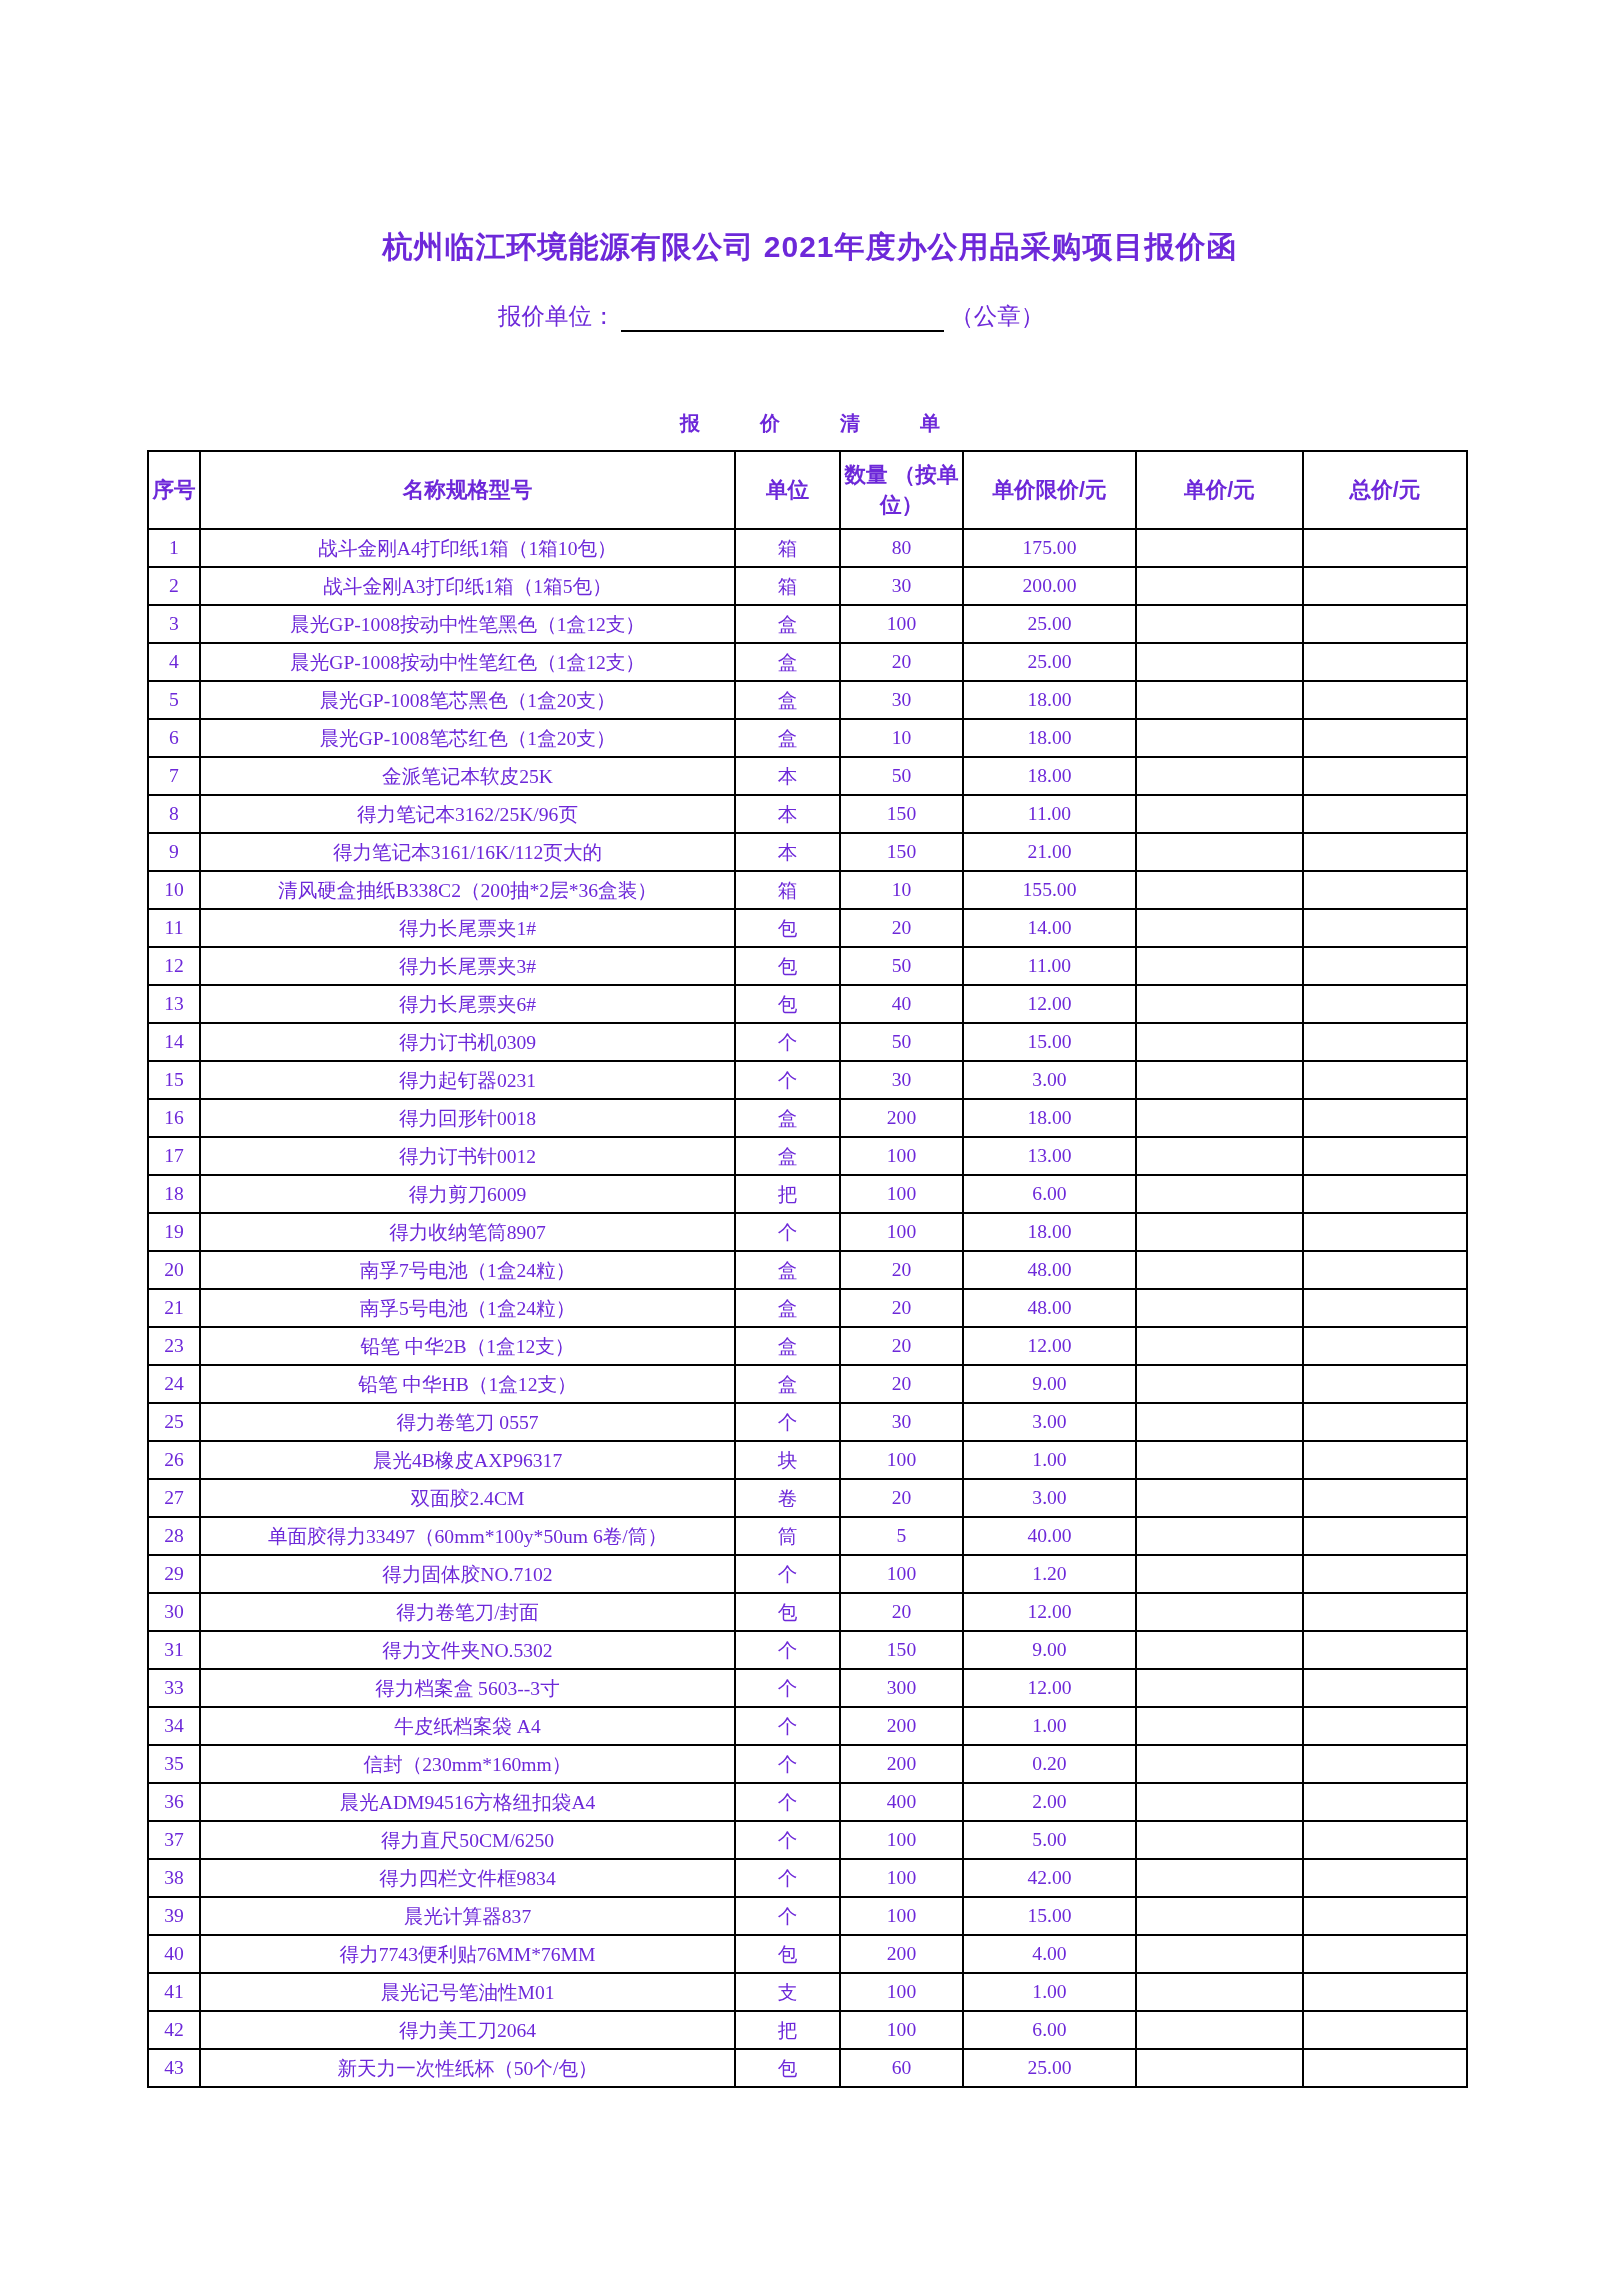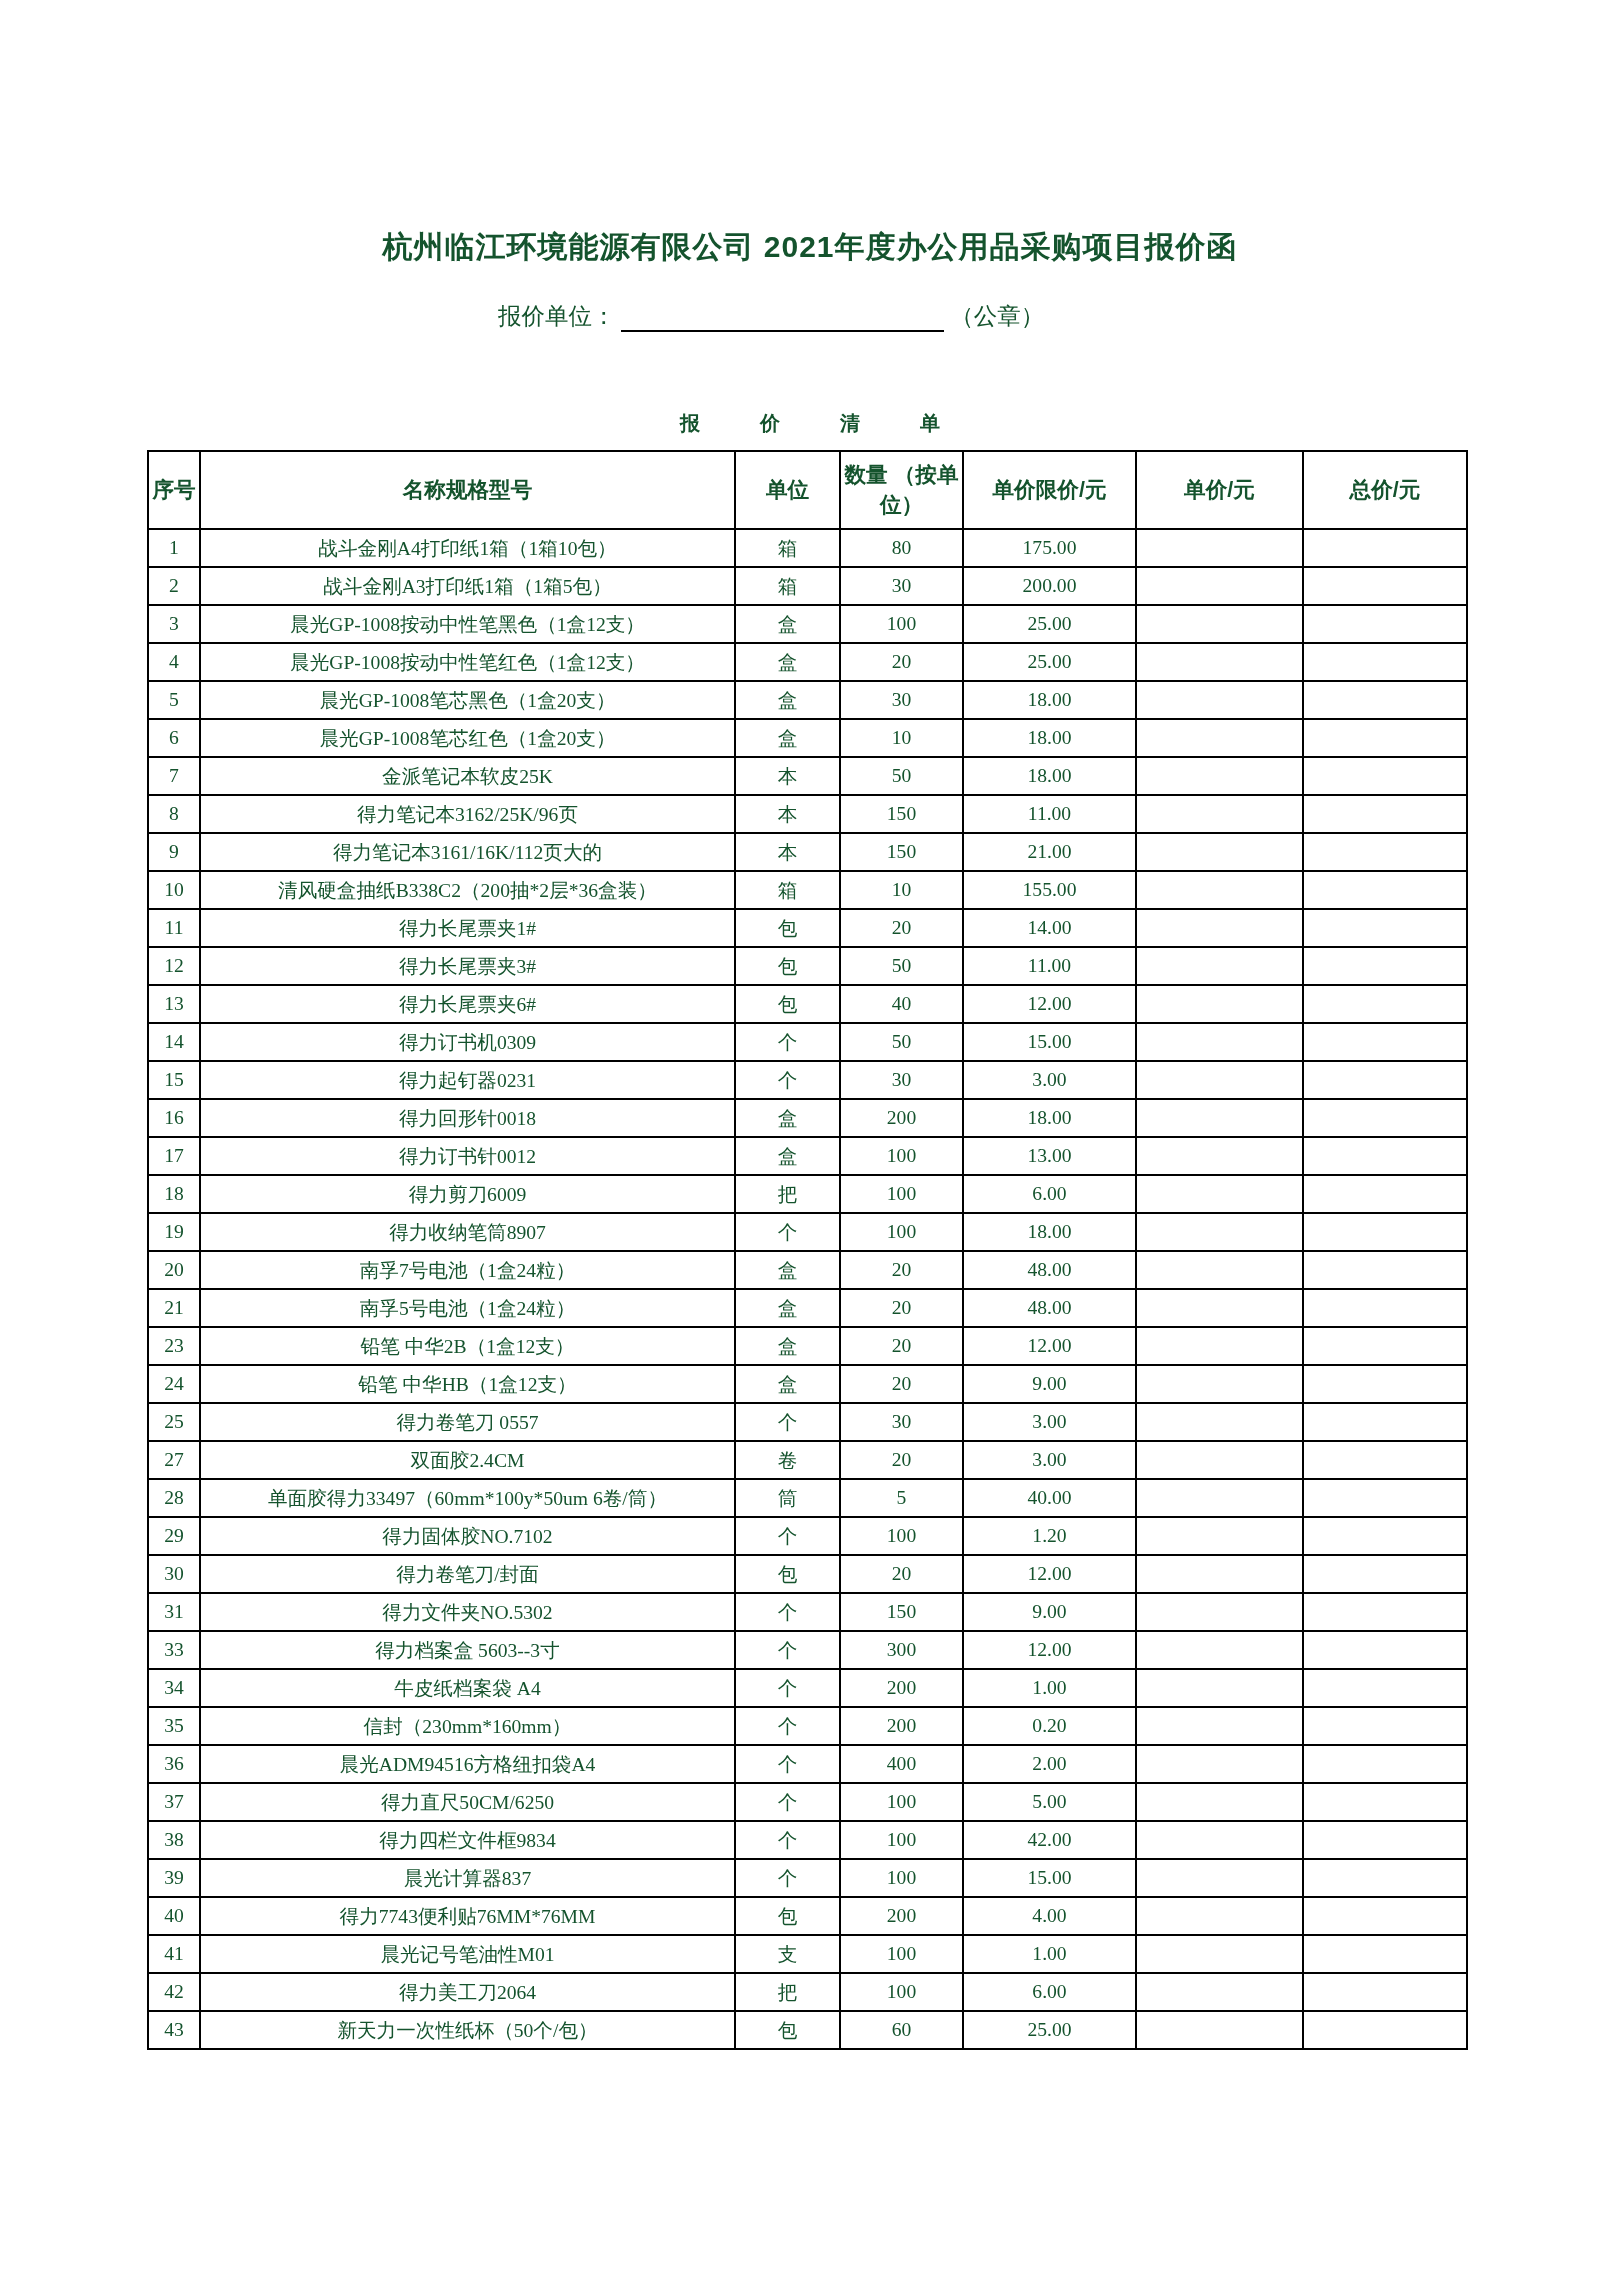--- a/index.html
+++ b/index.html
@@ -1,21 +1,21 @@
 <!DOCTYPE html>
 <html><head>
 <meta charset="utf-8">
 <style>
   html,body { margin:0; padding:0; background:#ffffff; }
   .page {
     position:relative;
     width:1620px;
     height:2292px;
     background:#ffffff;
-    color:#14532d;
+    color:#6d28d9;
     font-family:"Liberation Serif", serif;
     overflow:hidden;
   }
   .doc-title {
     position:absolute;
     top:227px; left:0;
     width:100%;
     text-align:center;
     font-family:"Liberation Sans", sans-serif;
     font-weight:bold;
@@ -327,20 +327,29 @@
         <tr>
           <td>25</td>
           <td>得力卷笔刀 0557</td>
           <td>个</td>
           <td>30</td>
           <td>3.00</td>
           <td></td>
           <td></td>
         </tr>
         <tr>
+          <td>26</td>
+          <td>晨光4B橡皮AXP96317</td>
+          <td>块</td>
+          <td>100</td>
+          <td>1.00</td>
+          <td></td>
+          <td></td>
+        </tr>
+        <tr>
           <td>27</td>
           <td>双面胶2.4CM</td>
           <td>卷</td>
           <td>20</td>
           <td>3.00</td>
           <td></td>
           <td></td>
         </tr>
         <tr>
           <td>28</td>

